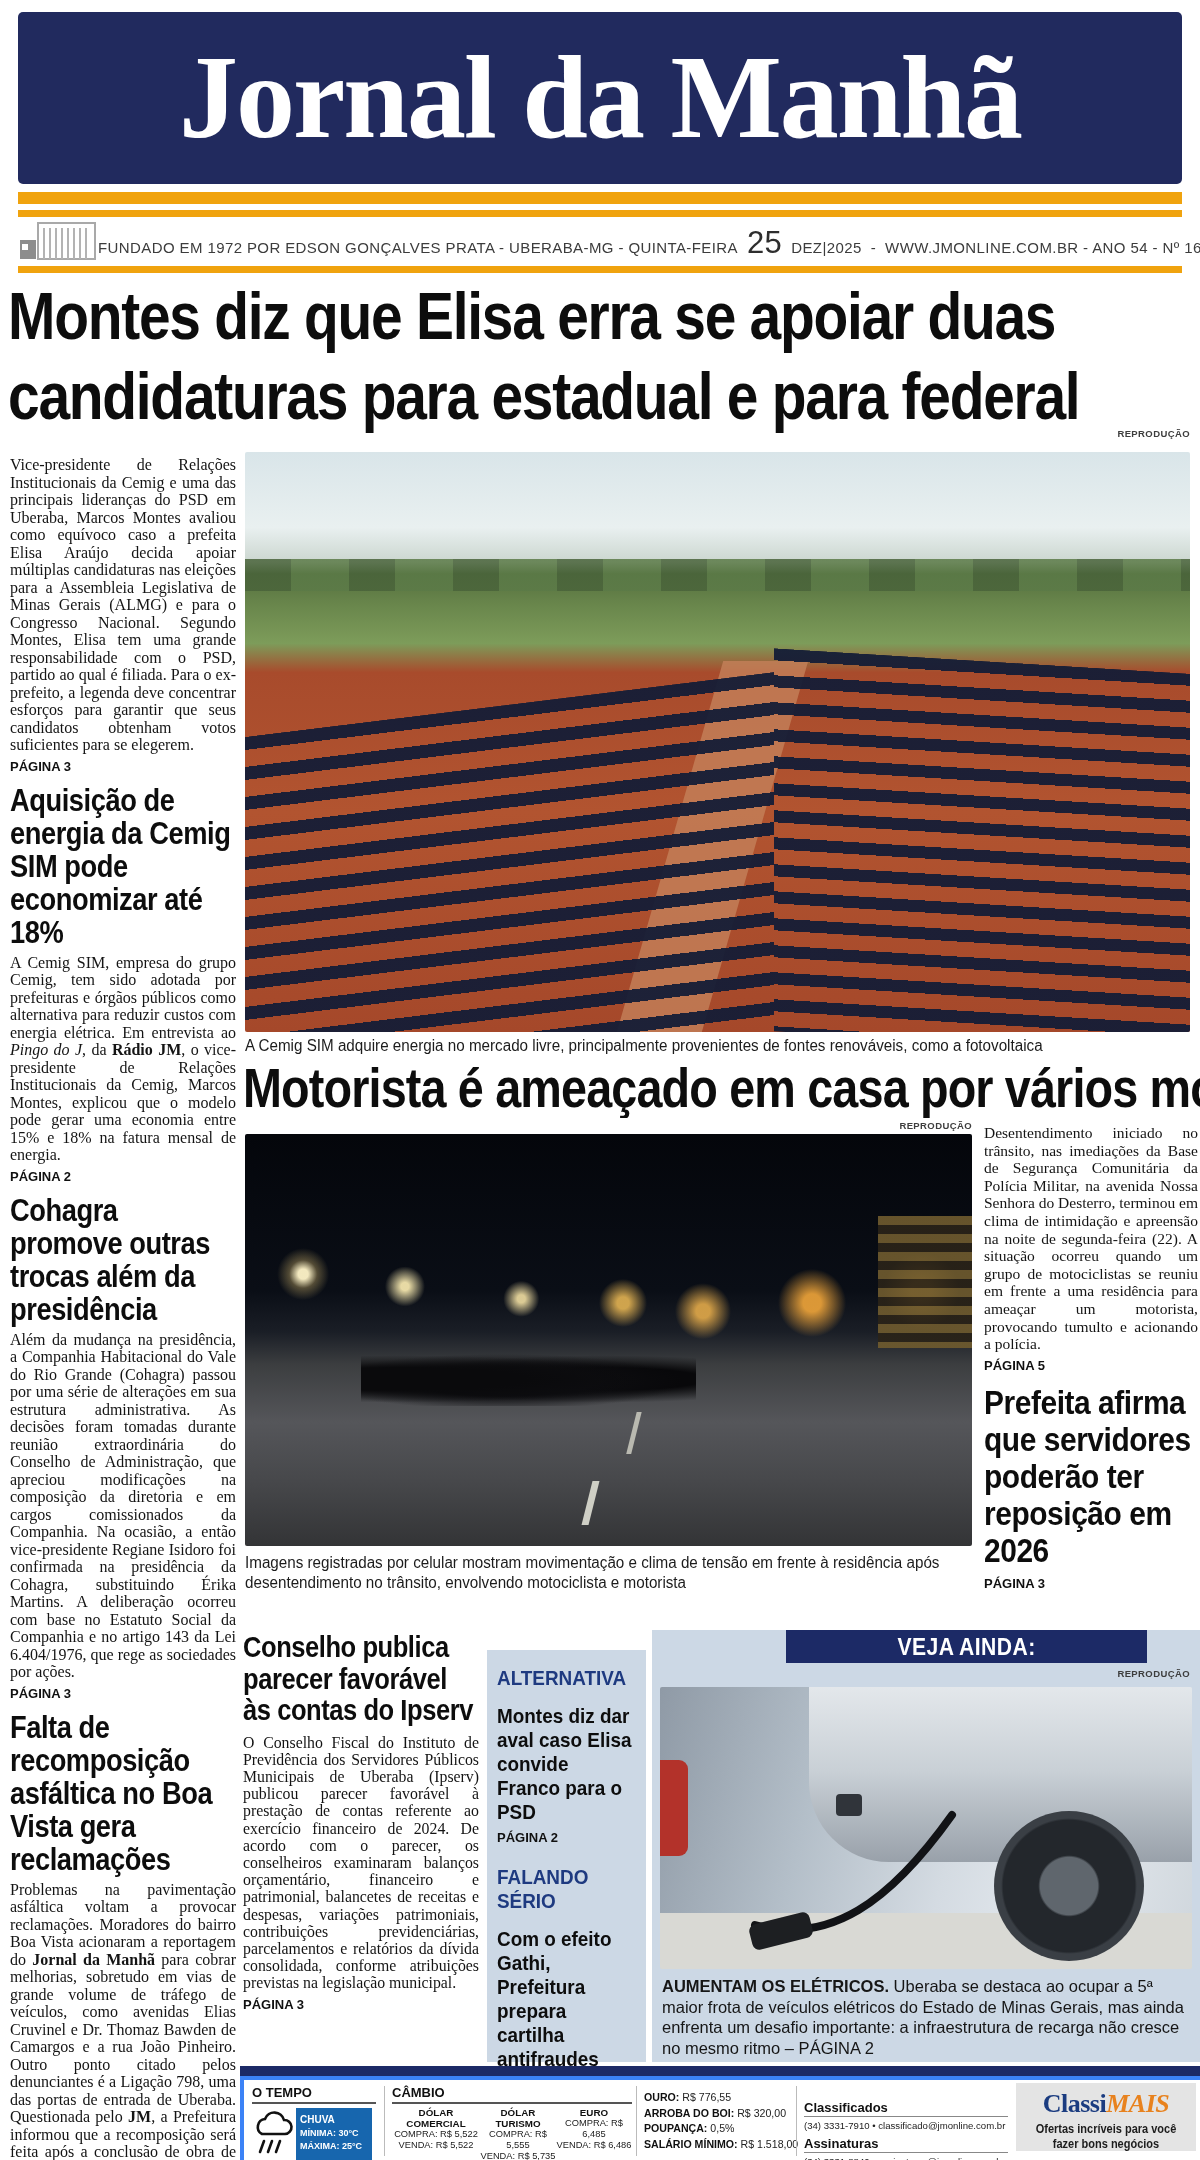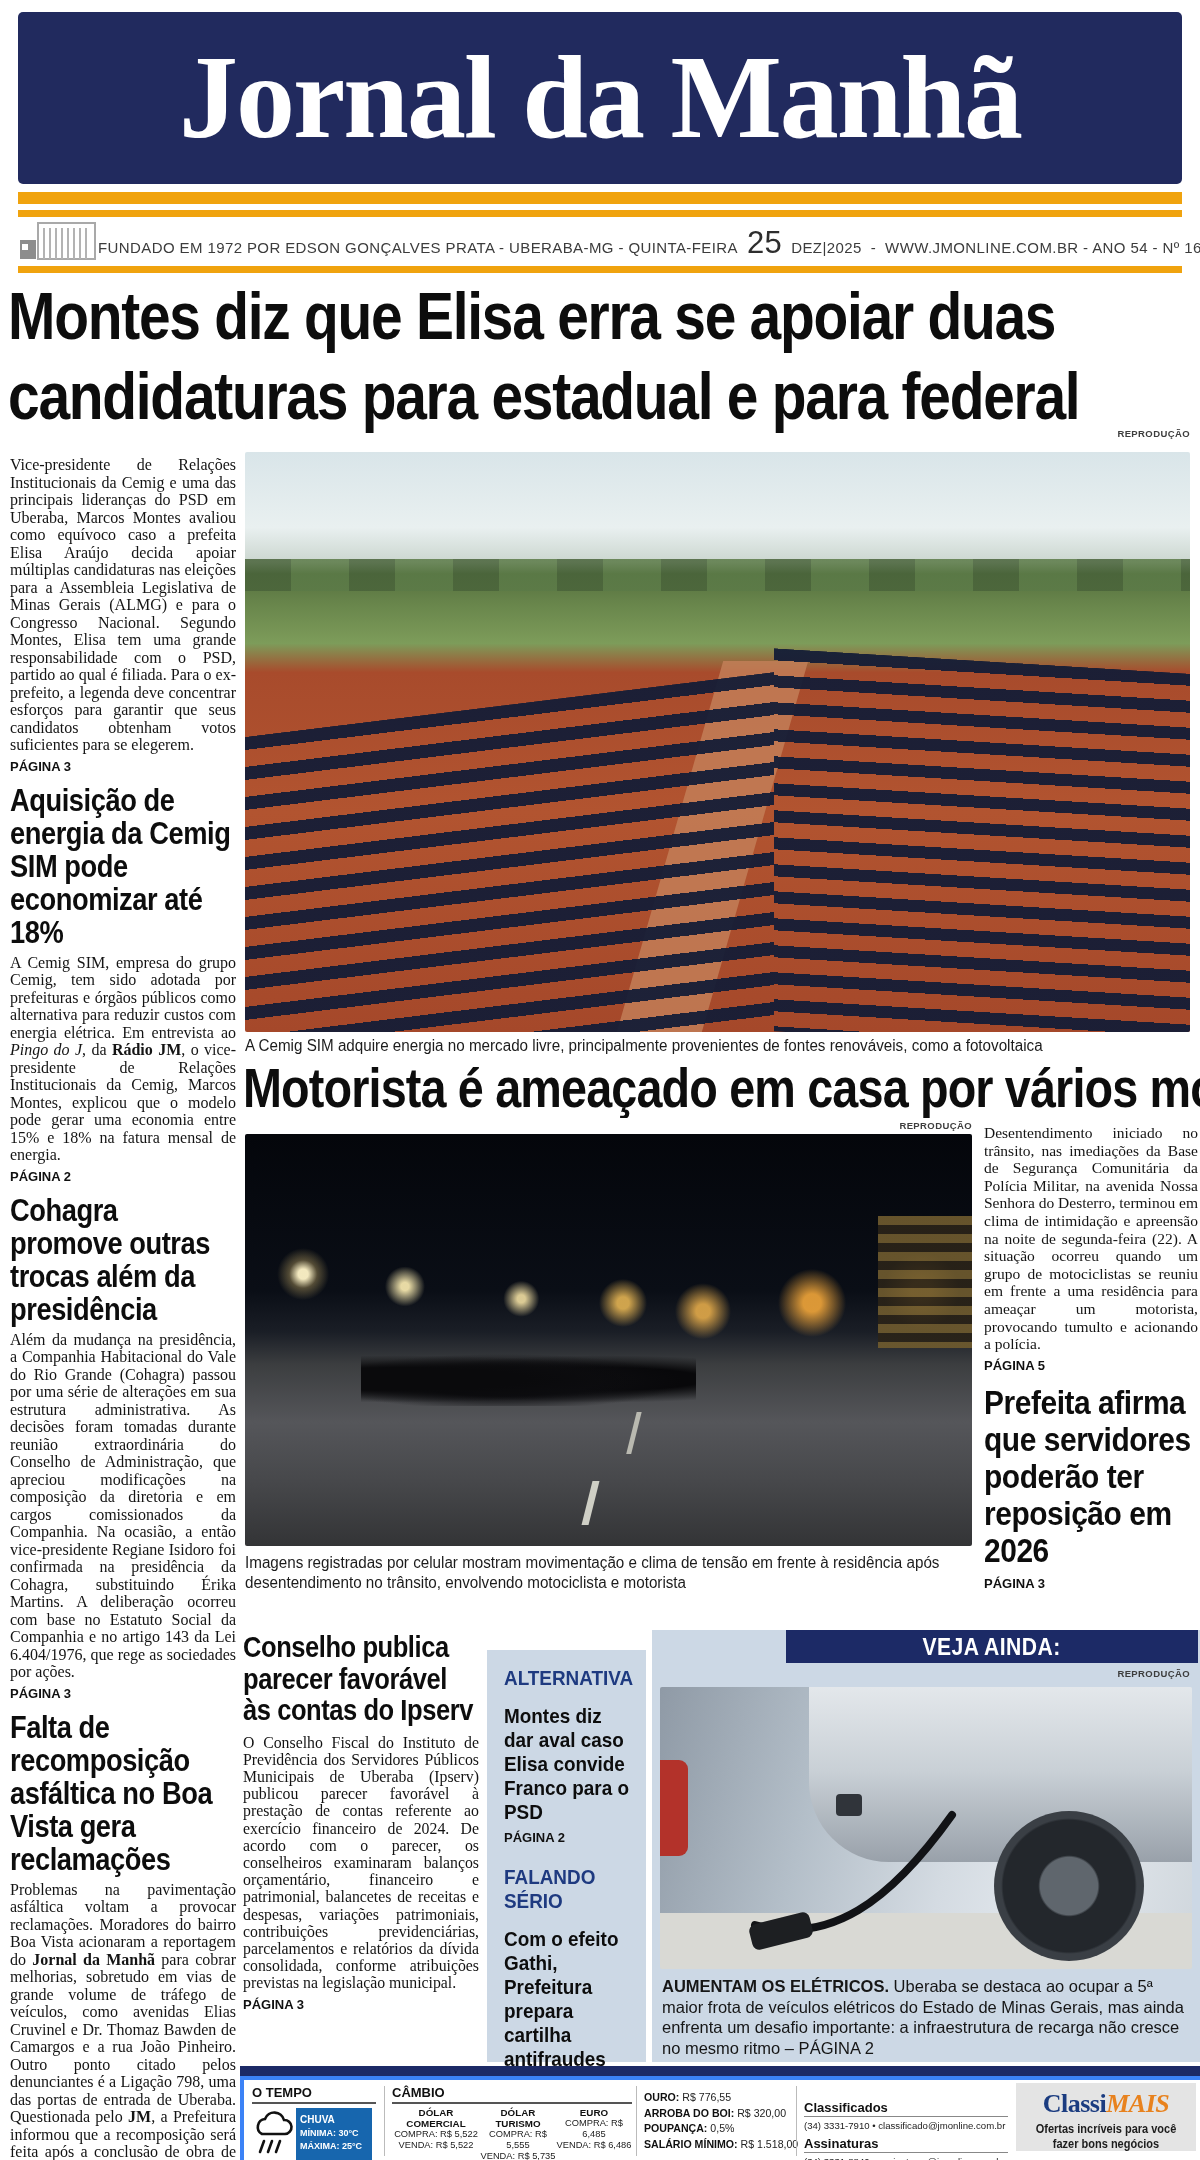--- a/index.html
+++ b/index.html
@@ -93,30 +93,30 @@
   .rc-head .t{font-size:34px;line-height:37px;font-weight:700;letter-spacing:-.5px;color:#0d0d0d;}
 
   
   .ipserv-col{left:243px;top:1632px;width:236px;z-index:3;}
   .ip-head .t{font-size:29px;line-height:31.5px;font-weight:700;letter-spacing:-.5px;color:#0d0d0d;}
   .ip-body{margin-top:7px;font-family:"Liberation Serif",serif;font-size:15.8px;line-height:17.2px;
            text-align:justify;color:#141414;hyphens:auto;-webkit-hyphens:auto;}
 
   
   .alt-box{left:487px;top:1650px;width:159px;height:412px;background:var(--panel_blue,#ccd8e5);
-           box-sizing:border-box;padding:16px 17px 0;z-index:2;}
+           box-sizing:border-box;padding:16px 10px 0;z-index:2;}
   .alt-item{margin-bottom:19px;}
   .kicker .t{font-size:21px;line-height:24px;font-weight:700;color:var(--kicker_blue,#1e3a80);}
   .alt-title{margin-top:14px;}
   .alt-title .t{font-size:21px;line-height:24px;font-weight:700;color:#0d0d0d;}
   .alt-item .pagina{margin:4px 0 0;}
 
   
   .veja-panel{left:652px;top:1630px;width:548px;height:432px;background:var(--panel_blue,#ccd8e5);z-index:2;}
-  .veja-bar{left:134px;top:0;width:412px;height:33px;background:var(--bar_navy,#1c2a66);
+  .veja-bar{left:134px;top:0;width:361px;height:33px;background:var(--bar_navy,#1c2a66);
             display:flex;align-items:center;justify-content:center;}
   .veja-bar .t{color:#fff;font-weight:700;font-size:24px;letter-spacing:.5px;}
   .credit-car{right:10px;top:38px;width:200px;}
   .car-photo{left:8px;top:57px;width:532px;height:282px;
     background:linear-gradient(to top,#d9d9d4 0 20%,transparent 20%),
                linear-gradient(105deg,#8f9aa6 0%,#b4bfc9 30%,#d4dbe2 55%,#e4e9ee 75%,#cfd6dc 100%);}
   .cp-car{right:-4%;top:-10%;width:76%;height:72%;border-radius:0 0 0 80px;
     background:linear-gradient(to bottom,#eceff2 0%,#c9d0d6 55%,#99a1aa 100%);}
   .cp-wheel{right:9%;bottom:3%;width:150px;height:150px;border-radius:50%;
     background:radial-gradient(circle,#5f666d 0 27%,#23272c 29% 62%,#3a3f45 64% 100%);}

